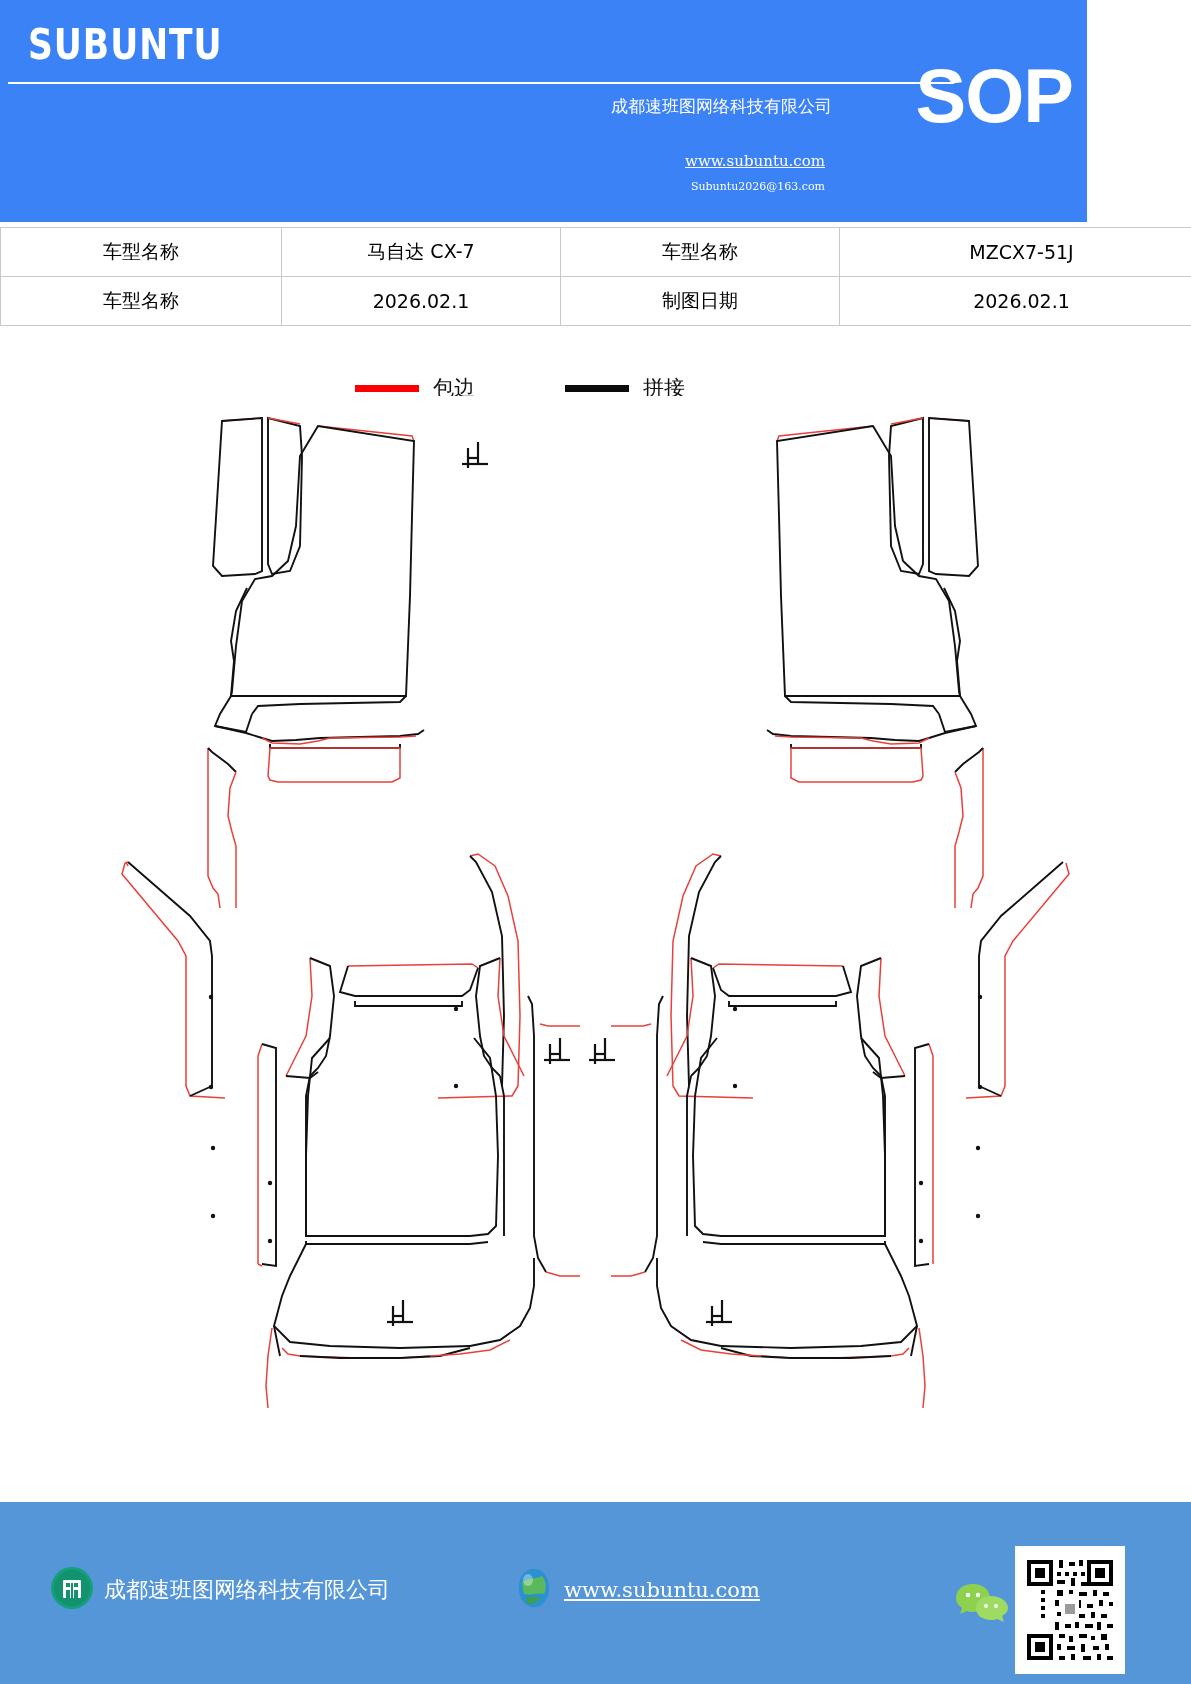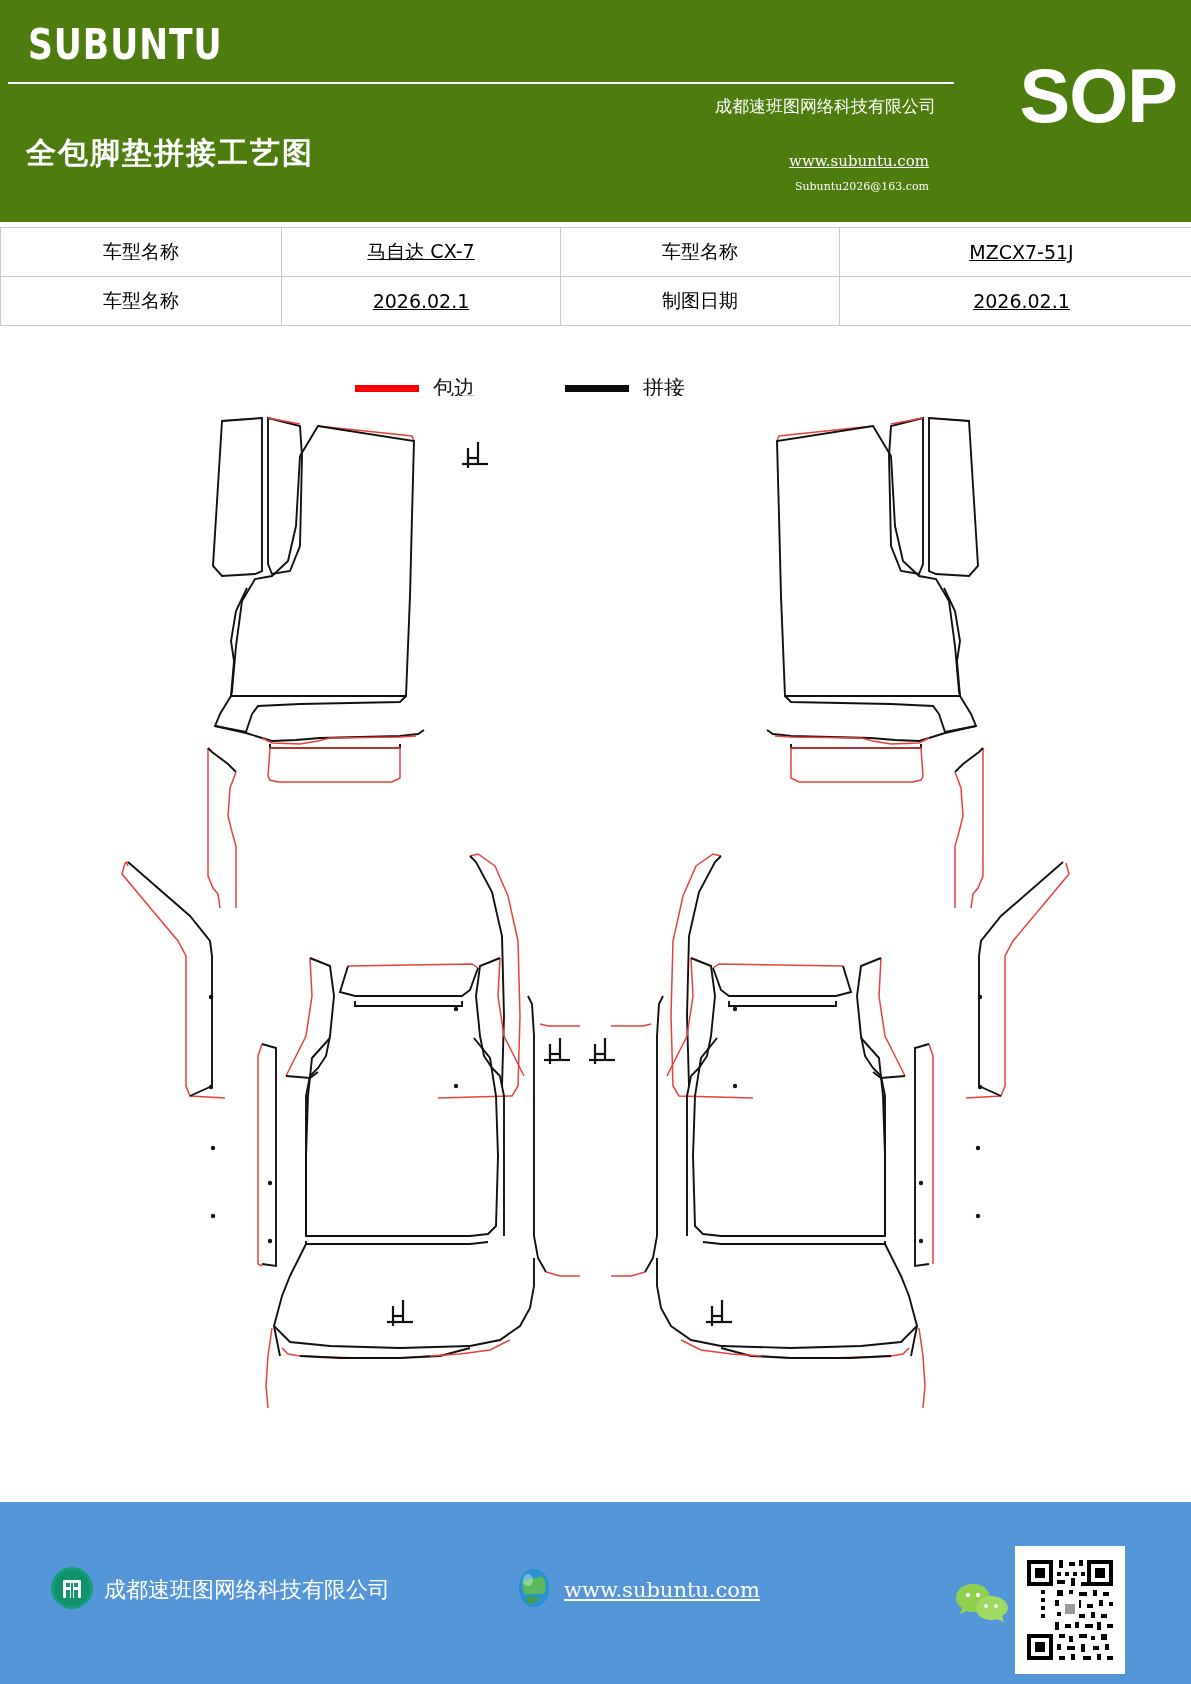--- a/index.html
+++ b/index.html
@@ -12,23 +12,23 @@
     height: 1684px;
     position: relative;
     font-family: "Liberation Sans", "DejaVu Sans", sans-serif;
     overflow: hidden;
   }
 
   
   .header {
     position: absolute;
     left: 0; top: 0;
-    width: 1191px;
+    width: 1087px;
     height: 222px;
-    background: #4d7c0f;
+    background: #3b82f6;
     box-sizing: border-box;
   }
   .brand-logo {
     position: absolute;
     left: 28px;
     top: 20px;
     font-size: 36px;
     font-weight: bold;
     color: #ffffff;
     letter-spacing: 1px;
@@ -107,21 +107,20 @@
     border: 1px solid #c9c9c9;
     height: 46px;
     text-align: center;
     vertical-align: middle;
     font-size: 19px;
     color: #000000;
     font-family: "DejaVu Sans", sans-serif;
   }
   .info-table td.val {
     font-size: 19px;
-    text-decoration: underline;
   }
   .col-a { width: 278px; }
   .col-b { width: 276px; }
   .col-c { width: 276px; }
   .col-d { width: 361px; }
 
   
   .legend {
     position: absolute;
     left: 0;
@@ -224,21 +223,20 @@
     box-sizing: border-box;
   }
   .qr-wrap svg { display:block; margin: 6px auto; }
 </style>
 </head>
 <body>
 
 <div class="header">
   <div class="brand-logo">SUBUNTU</div>
   <div class="header-rule"></div>
-  <div class="doc-title">全包脚垫拼接工艺图</div>
   <div class="company-name-header">成都速班图网络科技有限公司</div>
   <div class="header-url">www.subuntu.com</div>
   <div class="header-email">Subuntu2026@163.com</div>
   <div class="sop-badge">SOP</div>
 </div>
 
 <table class="info-table">
   <tbody>
       <tr>
     <td class="col-a">车型名称</td>

